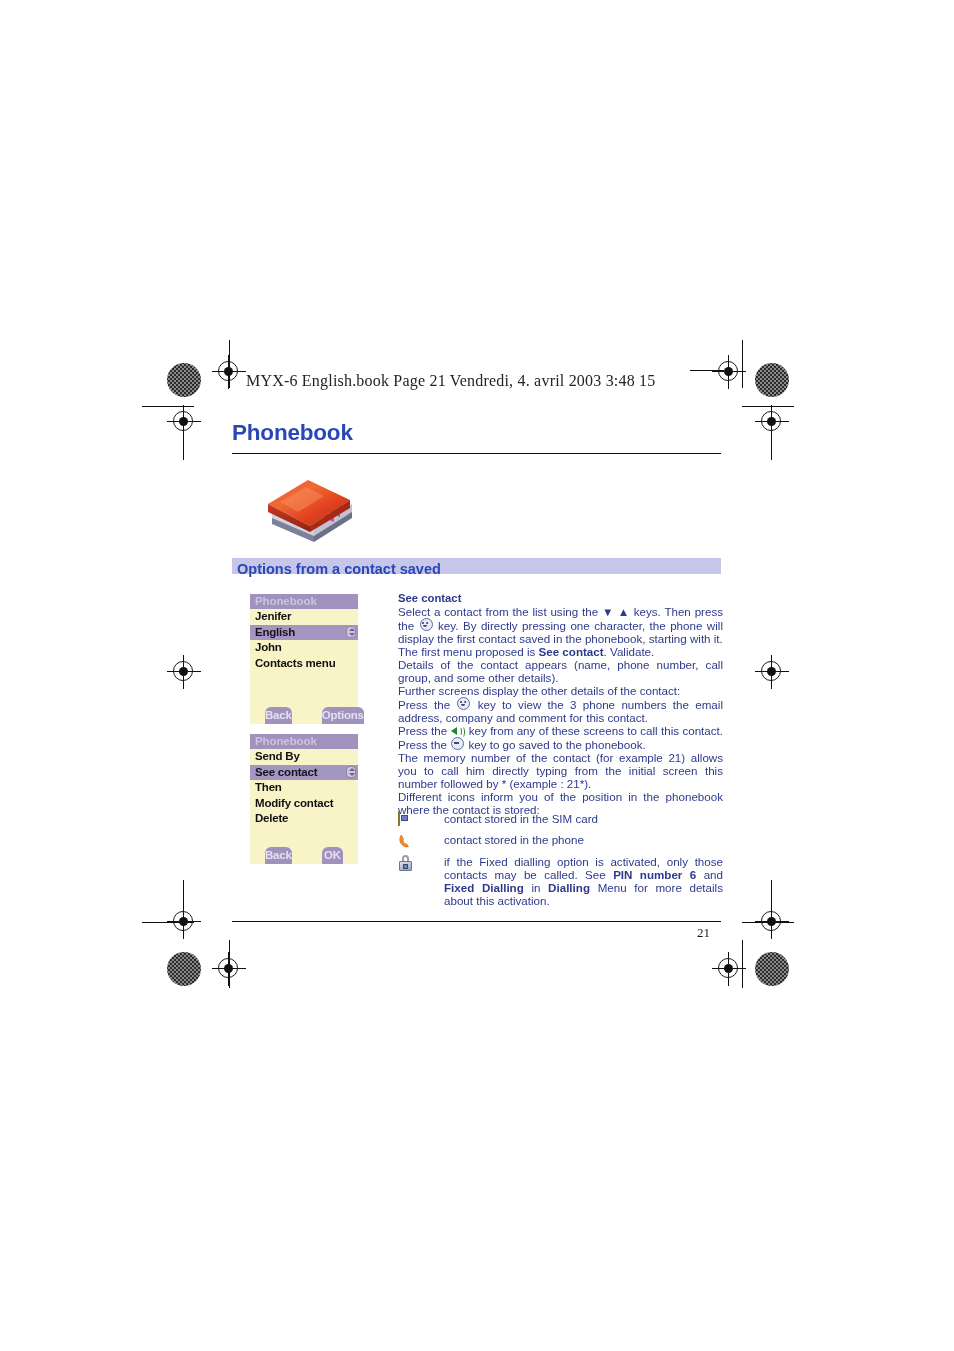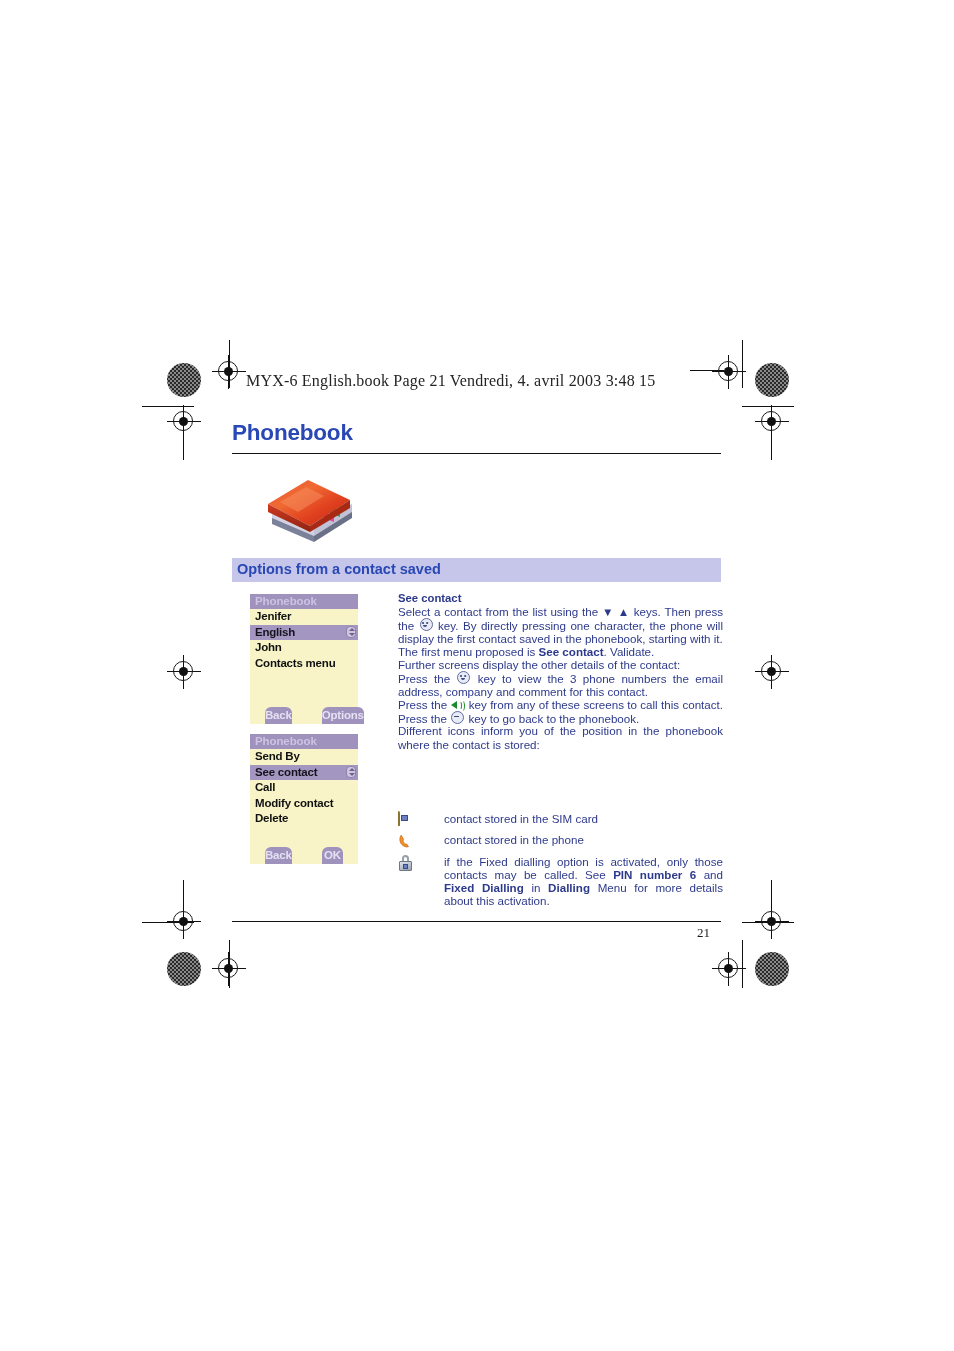--- a/index.html
+++ b/index.html
@@ -102,21 +102,21 @@
   .book-icon {
     position: absolute;
     left: 262px; top: 468px;
     width: 94px; height: 74px;
   }
 
   
   .section-band {
     position: absolute;
     left: 232px; top: 558px;
-    width: 489px; height: 24px;
+    width: 489px; height: 16px;
     background: #c5c6ea;
   }
   .section-band .label {
     position: absolute;
     left: 5px; top: 3px;
     font-size: 14.5px;
     font-weight: bold;
     color: #2a48b5;
   }
 
@@ -534,21 +534,21 @@
   <div class="phone-screen" style="left:250px; top:734px; height:130px;">
     <div class="ps-title">Phonebook</div>
     <div class="ps-item">
       <span>Send By</span>
     </div>
     <div class="ps-item selected">
       <span>See contact</span>
       <span class="scrollpill"></span>
     </div>
     <div class="ps-item">
-      <span>Call</span>
+      <span>Then</span>
     </div>
     <div class="ps-item">
       <span>Modify contact</span>
     </div>
     <div class="ps-item">
       <span>Delete</span>
     </div>
     <div class="ps-softkeys">
       <div class="sk">Back</div>
       <div class="sk">OK</div>
@@ -562,33 +562,35 @@
       <span>▼</span>
       <span>▲</span>
       <span>keys. Then press the</span>
       <span class="key-round"></span>
       <span>key. By directly pressing one character, the phone will display the first contact saved in the phonebook, starting with it.</span>
     </p>
     <p>
       <span>The first menu proposed is</span>
       <b>See contact</b><span>. Validate.</span>
     </p>
+    <p>Details of the contact appears (name, phone number, call group, and some other details).</p>
     <p>Further screens display the other details of the contact:</p>
     <p>
       <span>Press the</span>
       <span class="key-round"></span>
       <span>key to view the 3 phone numbers the email address, company and comment for this contact.</span>
     </p>
     <p>
       <span>Press the</span>
       <span class="key-call"><span class="spk"></span><span class="w1"></span><span class="w2"></span></span>
       <span>key from any of these screens to call this contact. Press the</span>
       <span class="key-hangup"></span>
-      <span>key to go back to the phonebook.</span>
+      <span>key to go saved to the phonebook.</span>
     </p>
+    <p>The memory number of the contact (for example 21) allows you to call him directly typing from the initial screen this number followed by * (example : 21*).</p>
     <p>Different icons inform you of the position in the phonebook where the contact is stored:</p>
   </div>
 
   <div class="legend-row" style="top:812px;">
     <span class="lg-icon"><span class="icon-sim"></span></span>
     <span class="lg-text">contact stored in the SIM card</span>
   </div>
 
   <div class="legend-row" style="top:833px;">
     <span class="lg-icon">

